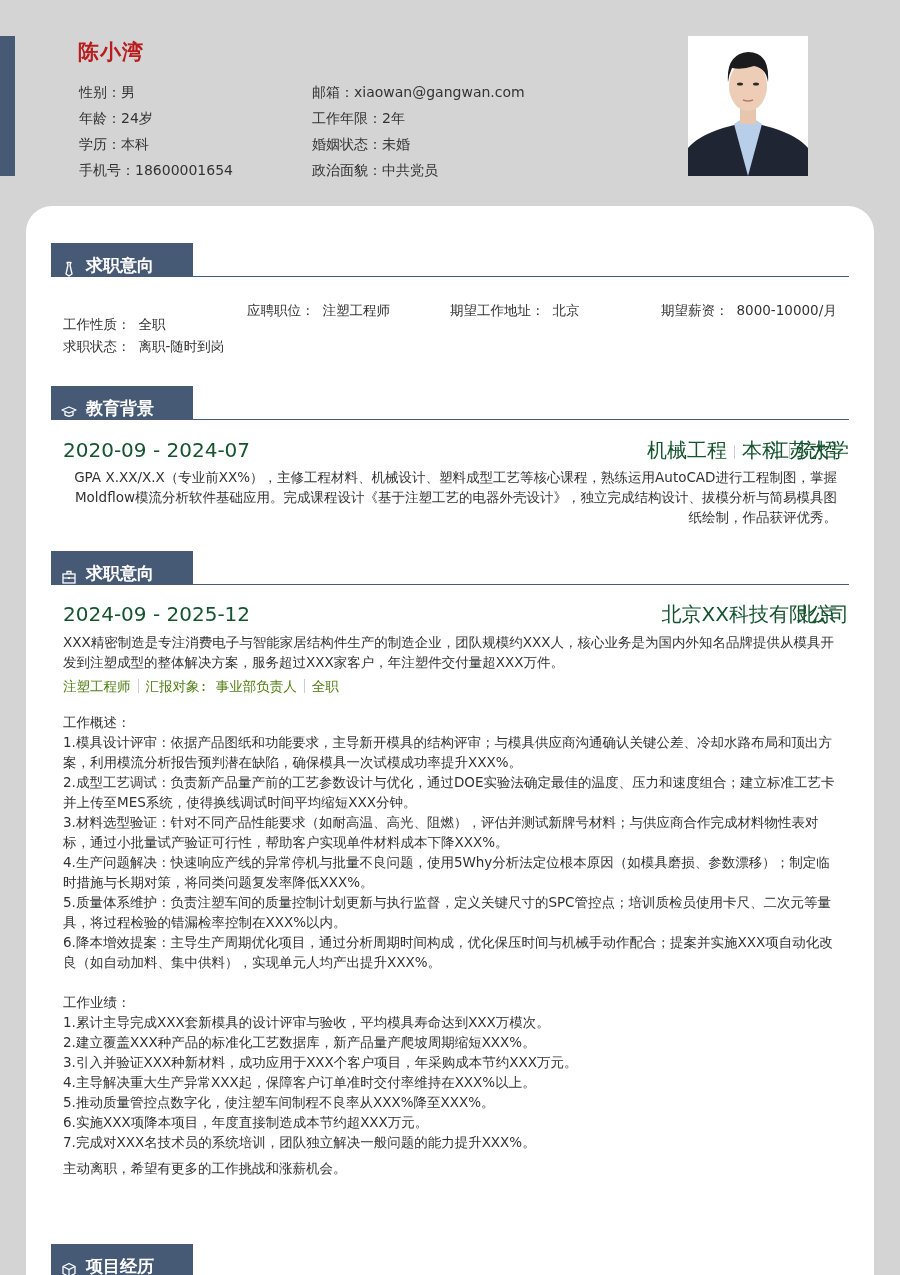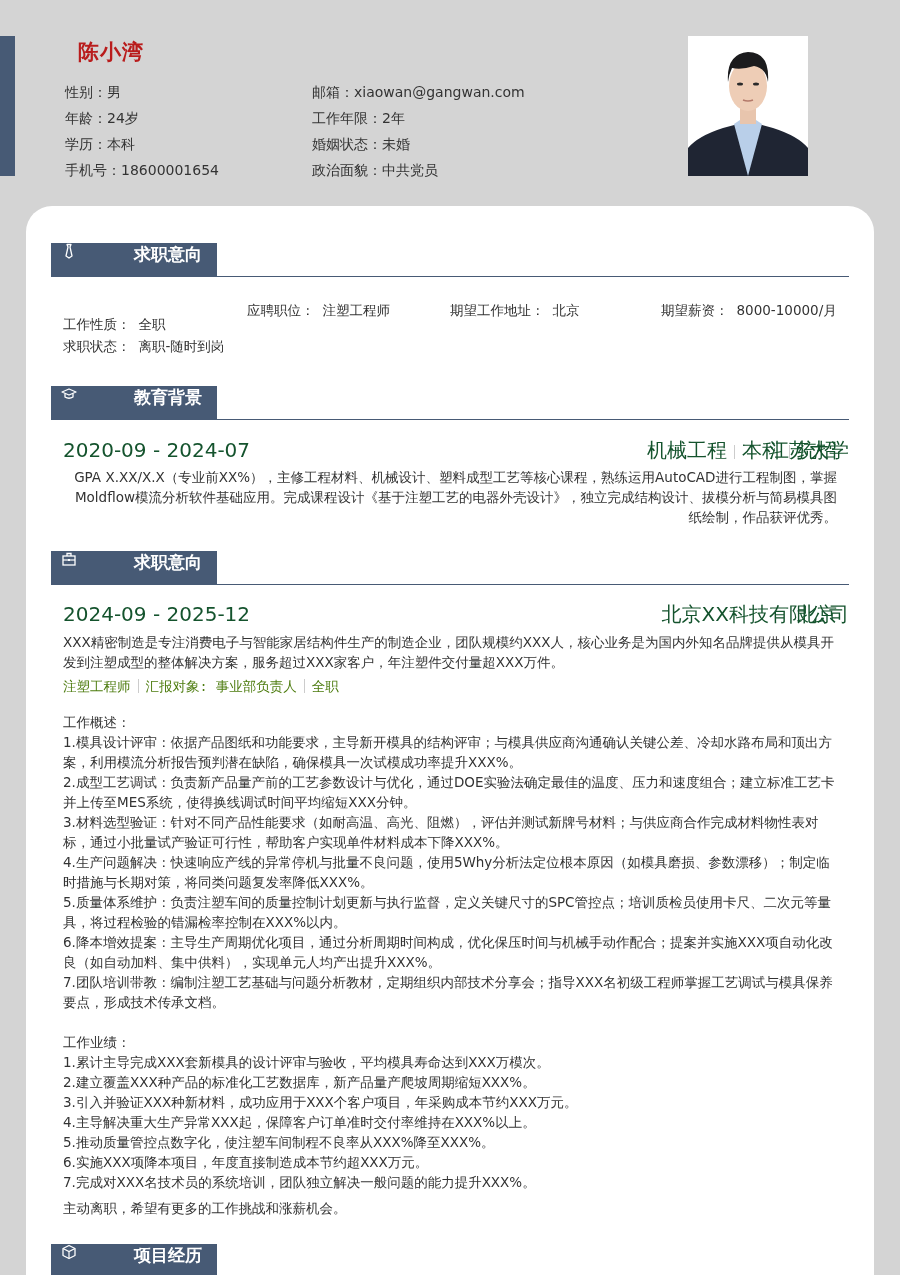--- a/index.html
+++ b/index.html
@@ -2,27 +2,27 @@
 <html><head>
 <meta charset="utf-8">
 <style>
   * { box-sizing: border-box; margin: 0; padding: 0; }
   html, body { width: 900px; height: 1275px; overflow: hidden; }
   body { background: #d4d4d4; font-family: "DejaVu Sans", "Liberation Sans", sans-serif; color: #333; position: relative; }
   .accent-bar { position: absolute; left: 0; top: 36px; width: 15px; height: 140px; background: #475a75; }
   .name { position: absolute; left: 78px; top: 38px; font-size: 21px; font-weight: bold; color: #b91c1c; letter-spacing: 1px; }
   .info-col { position: absolute; top: 82px; font-size: 14px; color: #333; }
   .info-col .row { height: 26px; line-height: 20px; white-space: nowrap; }
-  .info-left { left: 65px; }
+  .info-left { left: 79px; }
   .info-right { left: 312px; }
   .photo { position: absolute; left: 688px; top: 36px; width: 120px; height: 140px; background: #fff; overflow: hidden; }
   .card { position: absolute; left: 26px; top: 206px; width: 848px; height: 1100px; background: #fff; border-radius: 26px 26px 0 0; }
   .section { position: absolute; left: 25px; width: 798px; }
   .sec-head { position: relative; height: 34px; border-bottom: 1.5px solid #475a75; }
-  .sec-tab { position: absolute; left: 0; top: 0; height: 34px; width: 166px; background: #475a75; color: #fff; font-size: 17px; font-weight: bold; display: flex; align-items: flex-start; padding-left: 10px; gap: 48px; }
+  .sec-tab { position: absolute; left: 0; top: 0; height: 34px; width: 142px; background: #475a75; color: #fff; font-size: 17px; font-weight: bold; display: flex; align-items: flex-end; padding-left: 10px; }
   .sec-tab svg { width: 16px; height: 16px; margin-right: 9px; }
   .kv { position: absolute; font-size: 13.5px; white-space: nowrap; }
   .kv .val { margin-left: 8px; }
   .line3 { position: relative; height: 22px; font-size: 20px; line-height: 22px; color: #14532d; }
   .line3 .l { position: absolute; left: 12px; }
   .line3 .c { position: absolute; left: 0; right: 0; text-align: right; }
   .line3 .r { position: absolute; right: 12px; }
   .sep { display: inline-block; width: 1px; height: 14px; background: #ccc; margin: 0 7px; vertical-align: -2px; }
   .para { font-size: 13.5px; line-height: 20px; color: #333; padding: 0 12px; }
   .tags { font-size: 13.5px; line-height: 20px; color: #4d7c0f; padding: 0 12px; font-family: Liberation Mono, monospace; }
@@ -120,21 +120,20 @@
       <span>注塑工程师</span><span class="sep"></span><span>汇报对象: 事业部负责人</span><span class="sep"></span><span>全职</span>
     </div>
     <div class="para" style="margin-top:14px;">
       <div>工作概述：</div>
       <div>1.模具设计评审：依据产品图纸和功能要求，主导新开模具的结构评审；与模具供应商沟通确认关键公差、冷却水路布局和顶出方案，利用模流分析报告预判潜在缺陷，确保模具一次试模成功率提升XXX%。</div>
       <div>2.成型工艺调试：负责新产品量产前的工艺参数设计与优化，通过DOE实验法确定最佳的温度、压力和速度组合；建立标准工艺卡并上传至MES系统，使得换线调试时间平均缩短XXX分钟。</div>
       <div>3.材料选型验证：针对不同产品性能要求（如耐高温、高光、阻燃），评估并测试新牌号材料；与供应商合作完成材料物性表对标，通过小批量试产验证可行性，帮助客户实现单件材料成本下降XXX%。</div>
       <div>4.生产问题解决：快速响应产线的异常停机与批量不良问题，使用5Why分析法定位根本原因（如模具磨损、参数漂移）；制定临时措施与长期对策，将同类问题复发率降低XXX%。</div>
       <div>5.质量体系维护：负责注塑车间的质量控制计划更新与执行监督，定义关键尺寸的SPC管控点；培训质检员使用卡尺、二次元等量具，将过程检验的错漏检率控制在XXX%以内。</div>
       <div>6.降本增效提案：主导生产周期优化项目，通过分析周期时间构成，优化保压时间与机械手动作配合；提案并实施XXX项自动化改良（如自动加料、集中供料），实现单元人均产出提升XXX%。</div>
-      <div>7.团队培训带教：编制注塑工艺基础与问题分析教材，定期组织内部技术分享会；指导XXX名初级工程师掌握工艺调试与模具保养要点，形成技术传承文档。</div>
     </div>
     <div class="para" style="margin-top:20px;">
       <div>工作业绩：</div>
       <div>1.累计主导完成XXX套新模具的设计评审与验收，平均模具寿命达到XXX万模次。</div>
       <div>2.建立覆盖XXX种产品的标准化工艺数据库，新产品量产爬坡周期缩短XXX%。</div>
       <div>3.引入并验证XXX种新材料，成功应用于XXX个客户项目，年采购成本节约XXX万元。</div>
       <div>4.主导解决重大生产异常XXX起，保障客户订单准时交付率维持在XXX%以上。</div>
       <div>5.推动质量管控点数字化，使注塑车间制程不良率从XXX%降至XXX%。</div>
       <div>6.实施XXX项降本项目，年度直接制造成本节约超XXX万元。</div>
       <div>7.完成对XXX名技术员的系统培训，团队独立解决一般问题的能力提升XXX%。</div>

